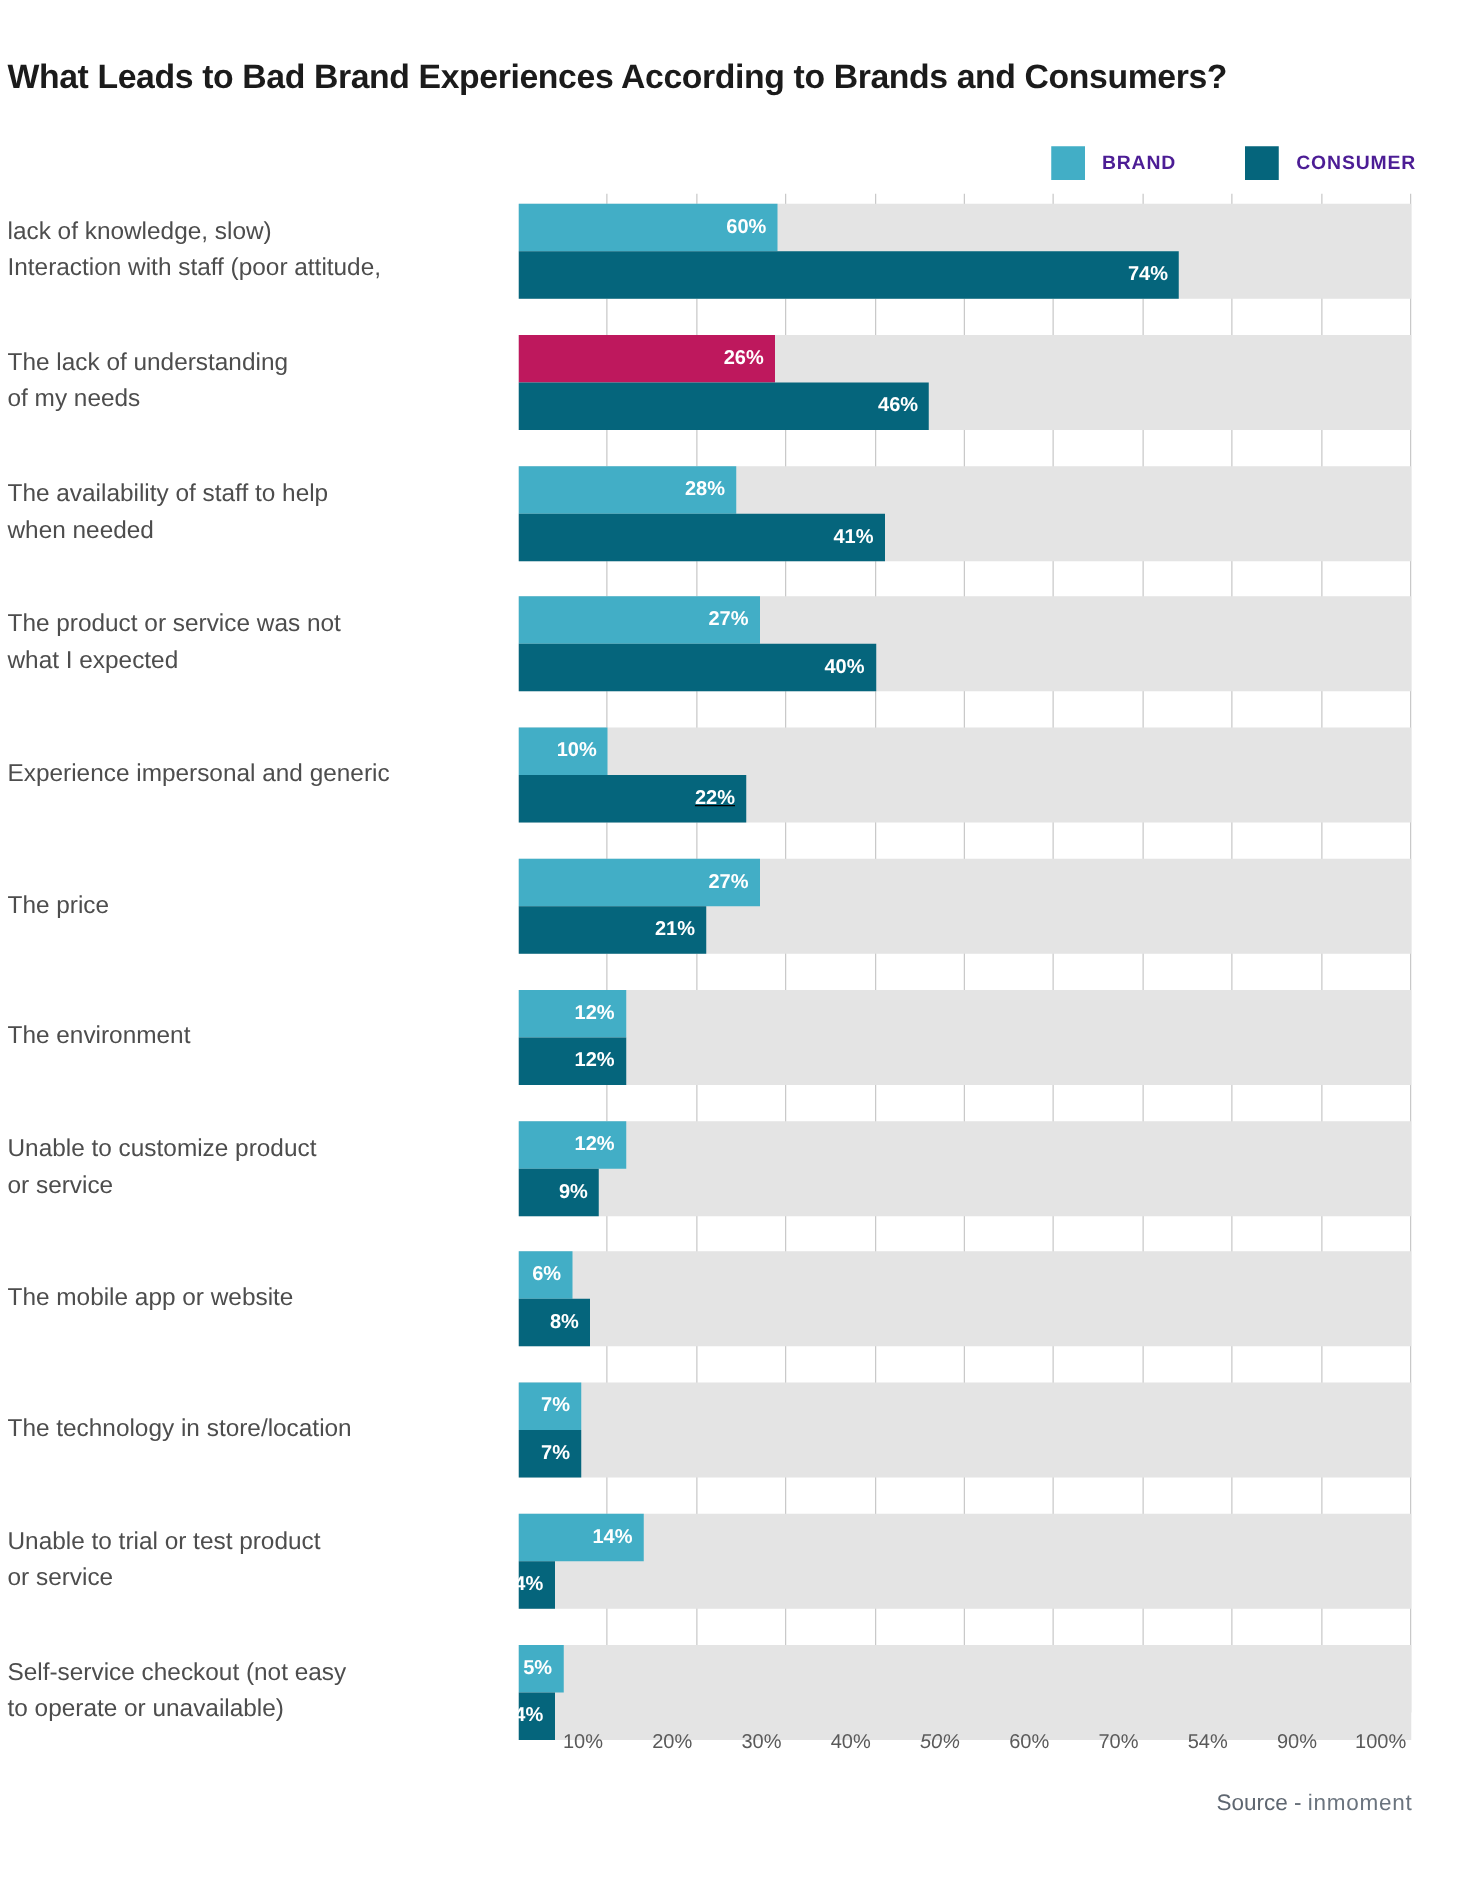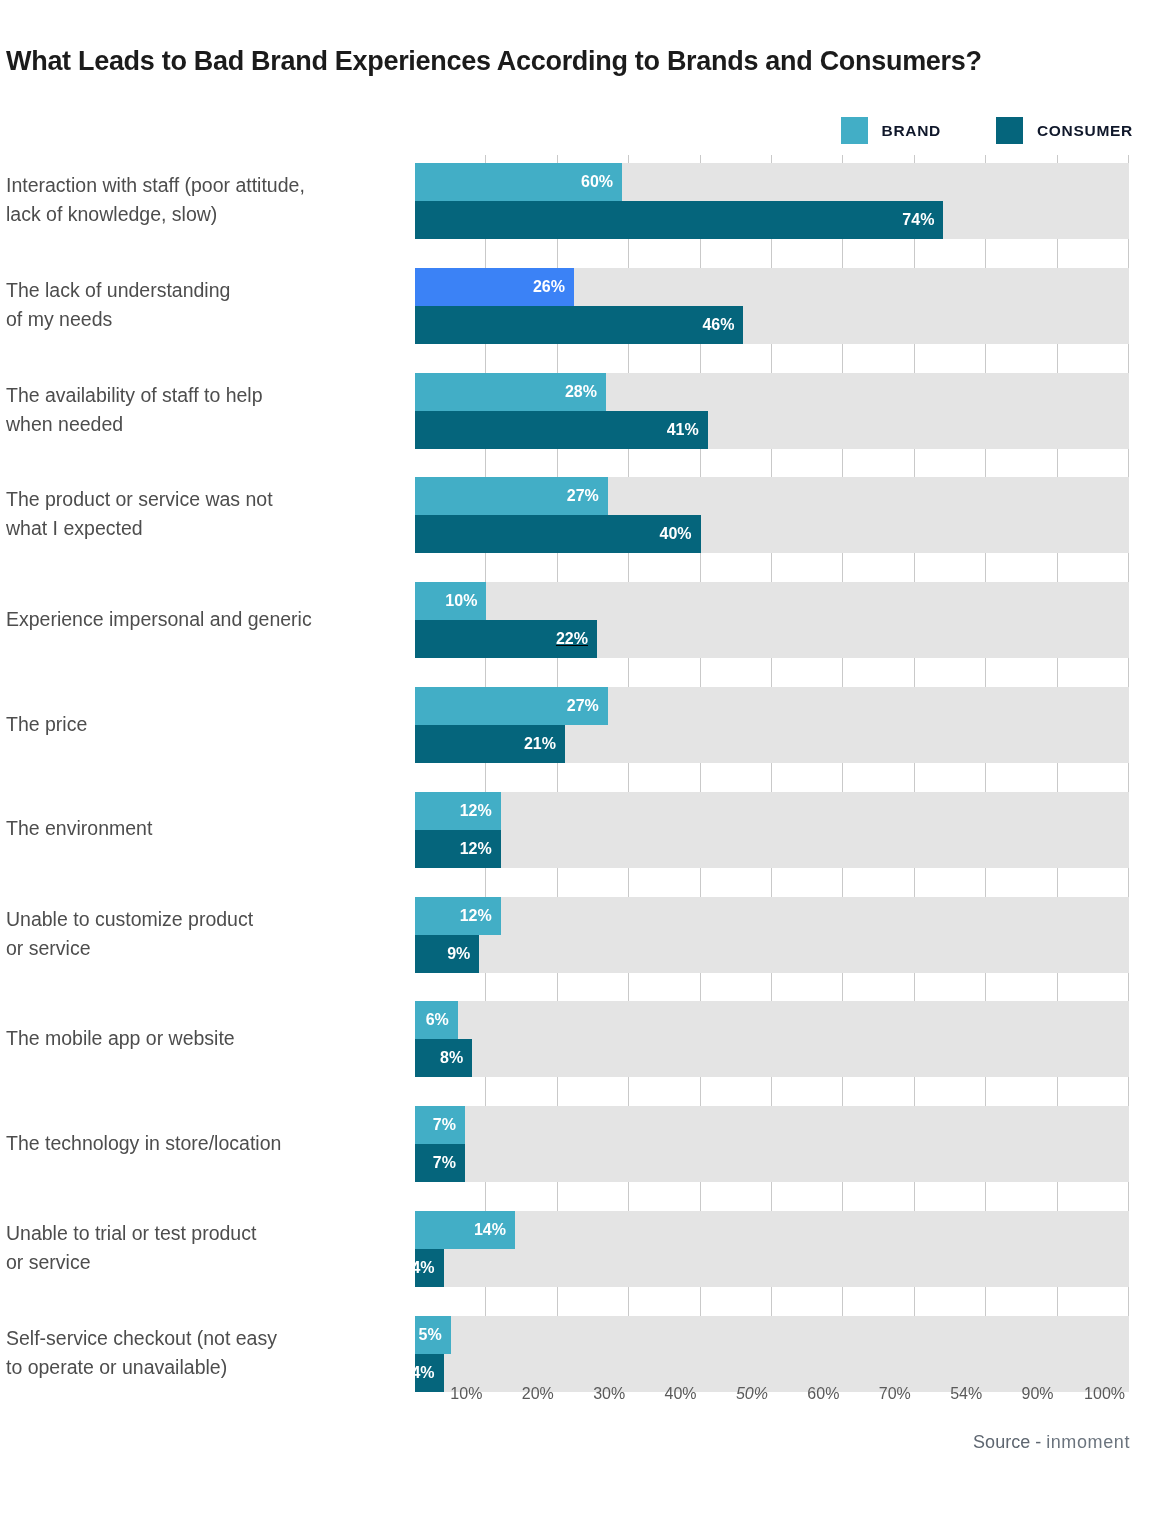--- a/index.html
+++ b/index.html
@@ -41,21 +41,21 @@
     gap: 14px;
   }
   .legend-swatch {
     width: 27px; height: 27px;
     display: block;
   }
   .legend-label {
     font-size: 15.5px;
     font-weight: bold;
     letter-spacing: 0.7px;
-    color: #0f172a;
+    color: #4c1d95;
   }
 
   
   .chart {
     position: absolute;
     left: 0;
     top: 155px;
     width: 1166px;
     height: 1230px;
   }
@@ -168,22 +168,22 @@
   </div>
   <div class="legend-item">
     <span class="legend-swatch" style="background:#05657c"></span>
     <span class="legend-label">CONSUMER</span>
   </div>
 </div>
 
 <div class="chart">
   <div class="label-col" id="label-col">
       <div class="cat-label" style="top: 16px;">
+        <div>lack of knowledge, slow)</div>
         <div>Interaction with staff (poor attitude,</div>
-        <div>lack of knowledge, slow)</div>
       </div>
       <div class="cat-label" style="top: 120.8px;">
         <div>The lack of understanding</div>
         <div>of my needs</div>
       </div>
       <div class="cat-label" style="top: 225.6px;">
         <div>The availability of staff to help</div>
         <div>when needed</div>
       </div>
       <div class="cat-label" style="top: 330.4px;">
@@ -236,30 +236,30 @@
           <div class="track" style="height: 76px;"></div>
           <div class="bar brand" title="Interaction with staff (poor attitude, lack of knowledge, slow) — BRAND: 29%" style="width: 207.06px; background: rgb(66, 174, 198);">
             <span class="bar-value">60%</span>
           </div>
           <div class="bar consumer" title="Interaction with staff (poor attitude, lack of knowledge, slow) — CONSUMER: 74%" style="width: 528.36px; background: rgb(5, 101, 124);">
             <span class="bar-value">74%</span>
           </div>
         </div>
         <div class="group" style="top: 112.8px; height: 76px;">
           <div class="track" style="height: 76px;"></div>
-          <div class="bar brand" title="The lack of understanding of my needs — BRAND: 26%" style="width: 159px; background: #3b82f6;">
+          <div class="bar brand" title="The lack of understanding of my needs — BRAND: 26%" style="width: 205px; background: #be185d;">
             <span class="bar-value">26%</span>
           </div>
           <div class="bar consumer" title="The lack of understanding of my needs — CONSUMER: 46%" style="width: 328.44px; background: rgb(5, 101, 124);">
             <span class="bar-value">46%</span>
           </div>
         </div>
         <div class="group" style="top: 217.6px; height: 76px;">
           <div class="track" style="height: 76px;"></div>
-          <div class="bar brand" title="The availability of staff to help when needed — BRAND: 28%" style="width: 191px; background: rgb(66, 174, 198);">
+          <div class="bar brand" title="The availability of staff to help when needed — BRAND: 28%" style="width: 174px; background: rgb(66, 174, 198);">
             <span class="bar-value">28%</span>
           </div>
           <div class="bar consumer" title="The availability of staff to help when needed — CONSUMER: 41%" style="width: 292.74px; background: rgb(5, 101, 124); text-align: right;">
             <span class="bar-value">41%</span>
           </div>
         </div>
         <div class="group" style="top: 322.4px; height: 76px;">
           <div class="track" style="height: 76px;"></div>
           <div class="bar brand" title="The product or service was not what I expected — BRAND: 27%" style="width: 192.78px; background: rgb(66, 174, 198);">
             <span class="bar-value">27%</span>

